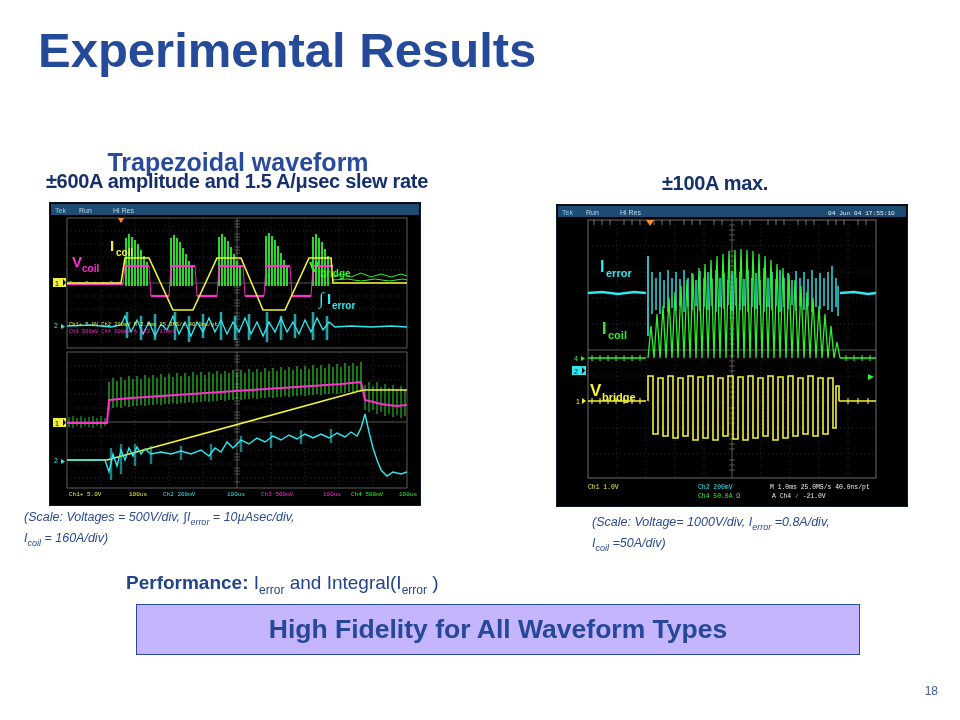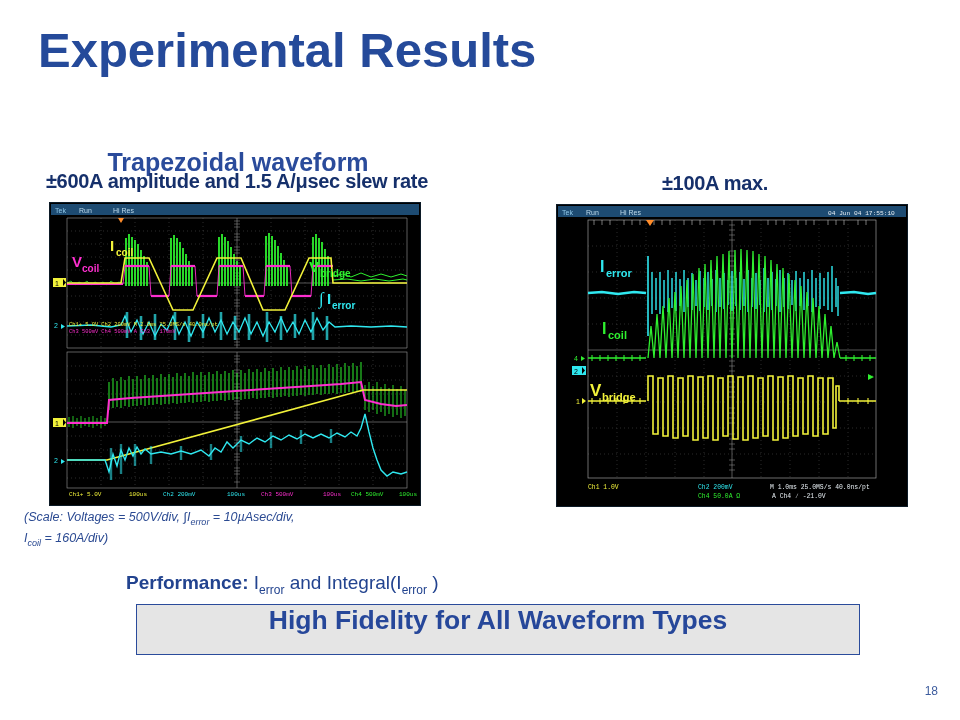--- a/index.html
+++ b/index.html
@@ -52,22 +52,22 @@
   #performance-line{
     position:absolute;left:126px;top:572px;
     font-size:19px;color:#22438f;white-space:nowrap;
   }
   #performance-line .perf-strong{font-weight:bold;}
   #performance-line sub{font-size:12px;}
 
   
   #conclusion-box{
     position:absolute;left:136px;top:604px;width:722px;height:49px;
-    border:1.5px solid #2a4b9b;background:#e5e5e5;
-    display:flex;align-items:flex-start;justify-content:center;
+    border:1.5px solid #2a4b9b;background:#c4b5fd;
+    display:flex;align-items:center;justify-content:center;
   }
   #conclusion-text{
     font-size:26.5px;font-weight:bold;color:#26479a;white-space:nowrap;
   }
 
   
   #page-number{
     position:absolute;right:22px;bottom:22px;
     font-size:12px;color:#3d5c9e;
   }
@@ -721,20 +721,28 @@
 
   <div class="caption" id="caption-left">
     <div>
       <span>(Scale: Voltages = 500V/div, ∫I</span><sub>error</sub><span> = 10µAsec/div,</span>
     </div>
     <div>
       <span>I</span><sub>coil</sub><span> = 160A/div)</span>
     </div>
   </div>
 
+  <div class="caption" id="caption-right">
+    <div>
+      <span>(Scale: Voltage= 1000V/div, I</span><sub>error</sub><span> =0.8A/div,</span>
+    </div>
+    <div>
+      <span>I</span><sub>coil</sub><span> =50A/div)</span>
+    </div>
+  </div>
 
   <div id="performance-line">
     <span class="perf-strong">Performance:</span><span> I</span><sub>error</sub><span> and Integral(I</span><sub>error</sub><span> )</span>
   </div>
 
   <div id="conclusion-box">
     <div id="conclusion-text">High Fidelity for All Waveform Types</div>
   </div>
 
   <div id="page-number">18</div>

